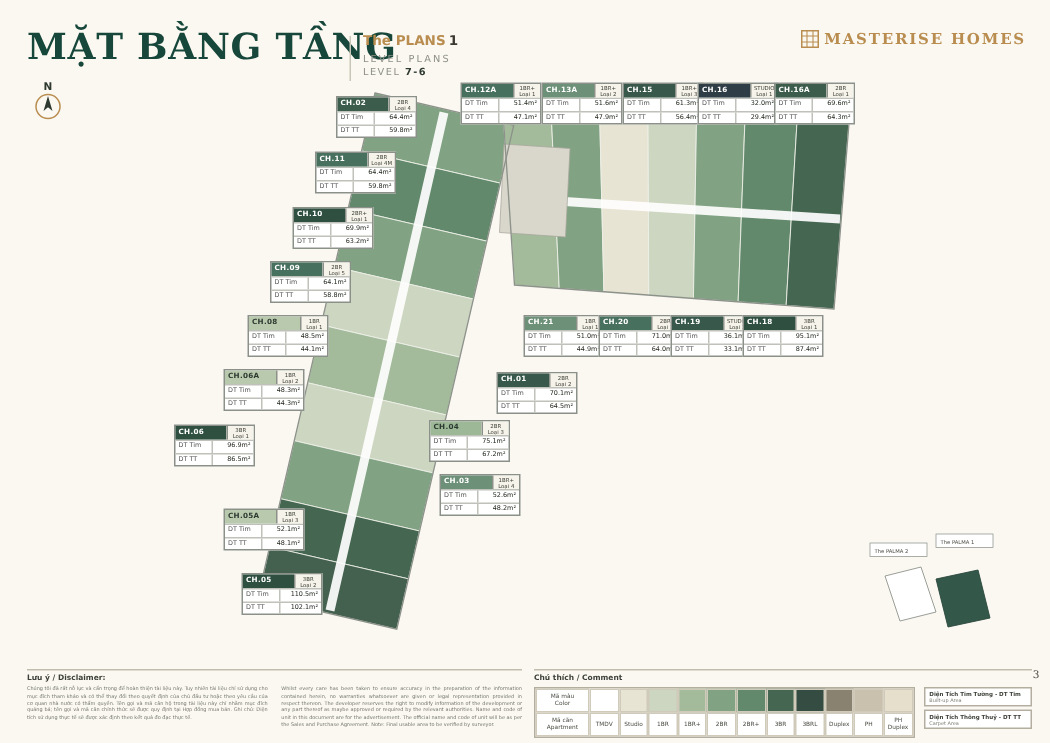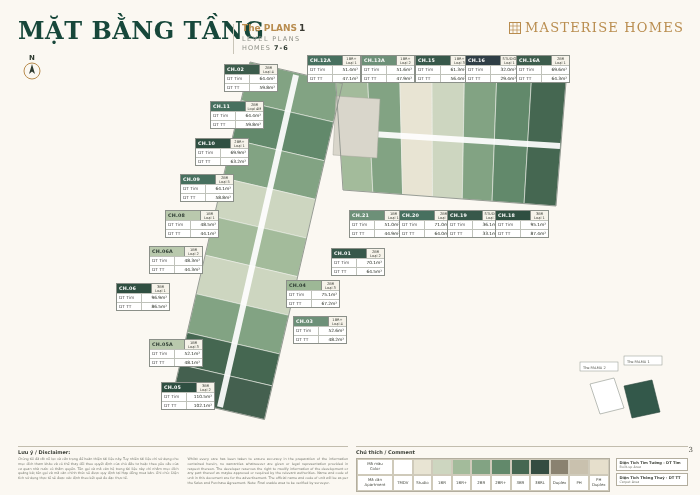--- a/index.html
+++ b/index.html
@@ -11,21 +11,21 @@
   .title{left:18px;top:16px;font-family:"DejaVu Serif",serif;font-weight:700;
          font-size:24px;color:#17473a;letter-spacing:.5px}
   .vdiv{left:233px;top:24px;width:1px;height:30px;background:#c9c5b8}
   .sub{left:242px;top:23px}
   .proj{font-size:9px;font-weight:700;color:#b98d4f}
   .proj .no{color:#3a3a32;margin-left:2px}
   .fp{font-size:6.5px;color:#8e9087;letter-spacing:1.4px;margin-top:2px}
   .lv{font-size:6.5px;color:#8e9087;letter-spacing:1px;margin-top:1px}
   .lv b{color:#2e3a30}
   .logo{right:16px;top:20px;display:flex;align-items:center;gap:4px;color:#b98d4f}
-  .logo .word{font-family:"DejaVu Serif",serif;font-size:13px;font-weight:400;letter-spacing:1.2px}
+  .logo .word{font-family:"DejaVu Serif",serif;font-size:10px;font-weight:700;letter-spacing:1.2px}
   .compass{left:20px;top:52px}
 
   
   #plan-svg{left:0;top:0}
   .strip{stroke:#edefe8;stroke-width:.6}
   .outline{fill:none;stroke:#8d938b;stroke-width:.9}
 
   
   .callout{position:absolute;width:52px;background:#fff;border:.5px solid #8b9089;
            font-size:4.3px;line-height:1.25;z-index:5}
@@ -60,21 +60,21 @@
   .kp-box{fill:#fff;stroke:#8d938b;stroke-width:.5}
 </style>
 </head>
 <body>
 
 <div class="abs title">MẶT BẰNG TẦNG</div>
 <div class="abs vdiv"></div>
 <div class="abs sub">
   <div class="proj"><span>The PLANS</span><span class="no">1</span></div>
   <div class="fp">LEVEL PLANS</div>
-  <div class="lv"><span>HOMES</span> <b>7-6</b></div>
+  <div class="lv"><span>LEVEL</span> <b>7-6</b></div>
 </div>
 <div class="abs logo">
   <svg width="12" height="12">
     <rect x="0.5" y="0.5" width="11" height="11" fill="none" stroke="#b98d4f"></rect>
     <path d="M4 0V12 M8 0V12 M0 4H12 M0 8H12" stroke="#b98d4f" stroke-width="0.7"></path>
   </svg>
   <span class="word">MASTERISE HOMES</span>
 </div>
 <svg class="abs compass" width="26" height="30">
   <text x="9" y="8" font-size="7" fill="#2e3a30" font-weight="bold">N</text>

